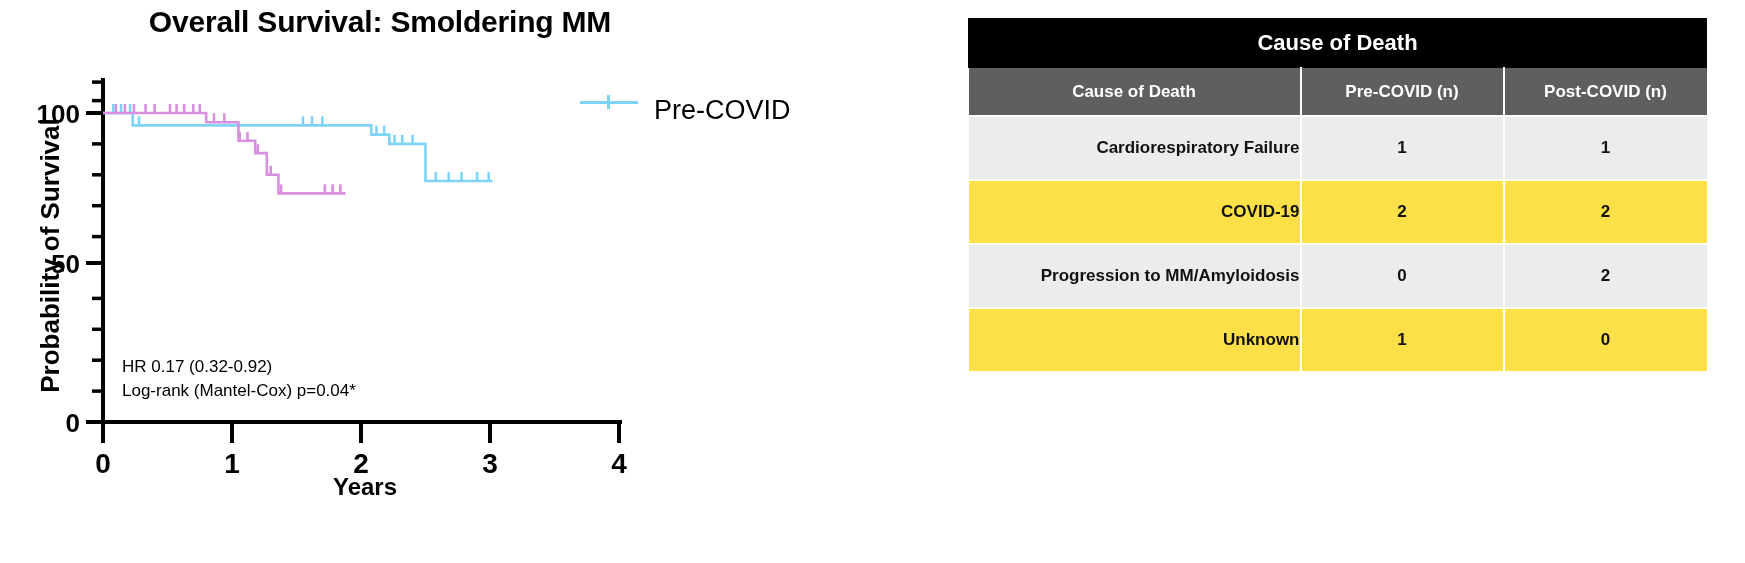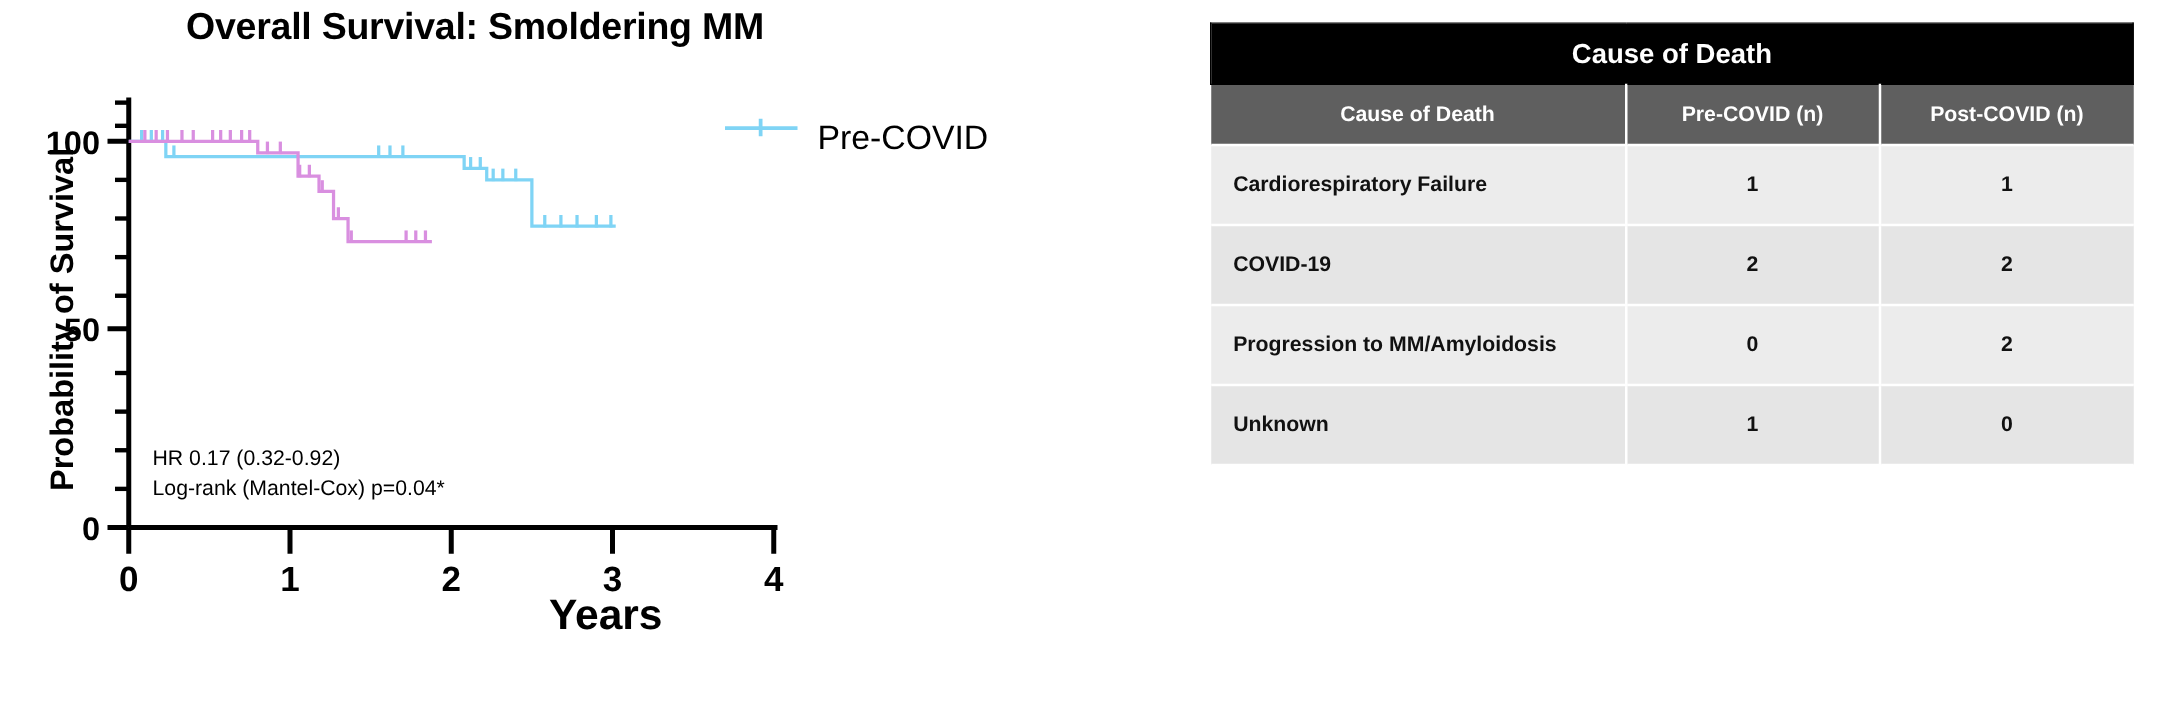--- a/index.html
+++ b/index.html
@@ -19,22 +19,22 @@
   #y-axis-title{
     position:absolute;left:-120px;top:240px;width:340px;
     transform:rotate(-90deg);transform-origin:center center;
     text-align:center;font-size:26px;font-weight:bold;white-space:nowrap;
   }
 
   #plot-svg{position:absolute;left:0;top:0;}
 
   
   #x-axis-title{
-    position:absolute;left:200px;top:473px;width:330px;text-align:right;
-    font-size:34px;font-weight:bold;
+    position:absolute;left:200px;top:473px;width:330px;text-align:center;
+    font-size:24px;font-weight:bold;
   }
 
   
   #stats{
     position:absolute;left:122px;top:355px;font-size:17px;line-height:1.42;
     font-weight:400;color:#000000;white-space:nowrap;
   }
 
   
   #legend{position:absolute;left:580px;top:95px;}
@@ -60,22 +60,22 @@
     font-size:17px;font-weight:bold;height:47px;vertical-align:middle;
     border-right:2px solid #ffffff;border-bottom:2px solid #ffffff;
   }
   .tbl-head td:last-child{border-right:none;}
   .tbl-row td{
     font-size:17px;font-weight:bold;color:#111;height:62px;vertical-align:middle;
     border-right:2px solid #ffffff;border-bottom:2px solid #ffffff;
   }
   .tbl-row td:last-child{border-right:none;}
   .tbl-row.light td{background:#ececec;}
-  .tbl-row.dark  td{background:#e5e5e5;}
-  .cell-label{text-align:left;padding-left:18px !important;line-height:1.35;}
+  .tbl-row.dark  td{background:#fde047;}
+  .cell-label{text-align:right;padding-left:18px !important;line-height:1.35;}
   .cell-num{text-align:center;}
   .col-cause{width:332px;}
   .col-pre{width:203px;}
   .col-post{width:203px;}
 </style>
 </head>
 <body>
 
 <div id="figure">
 

